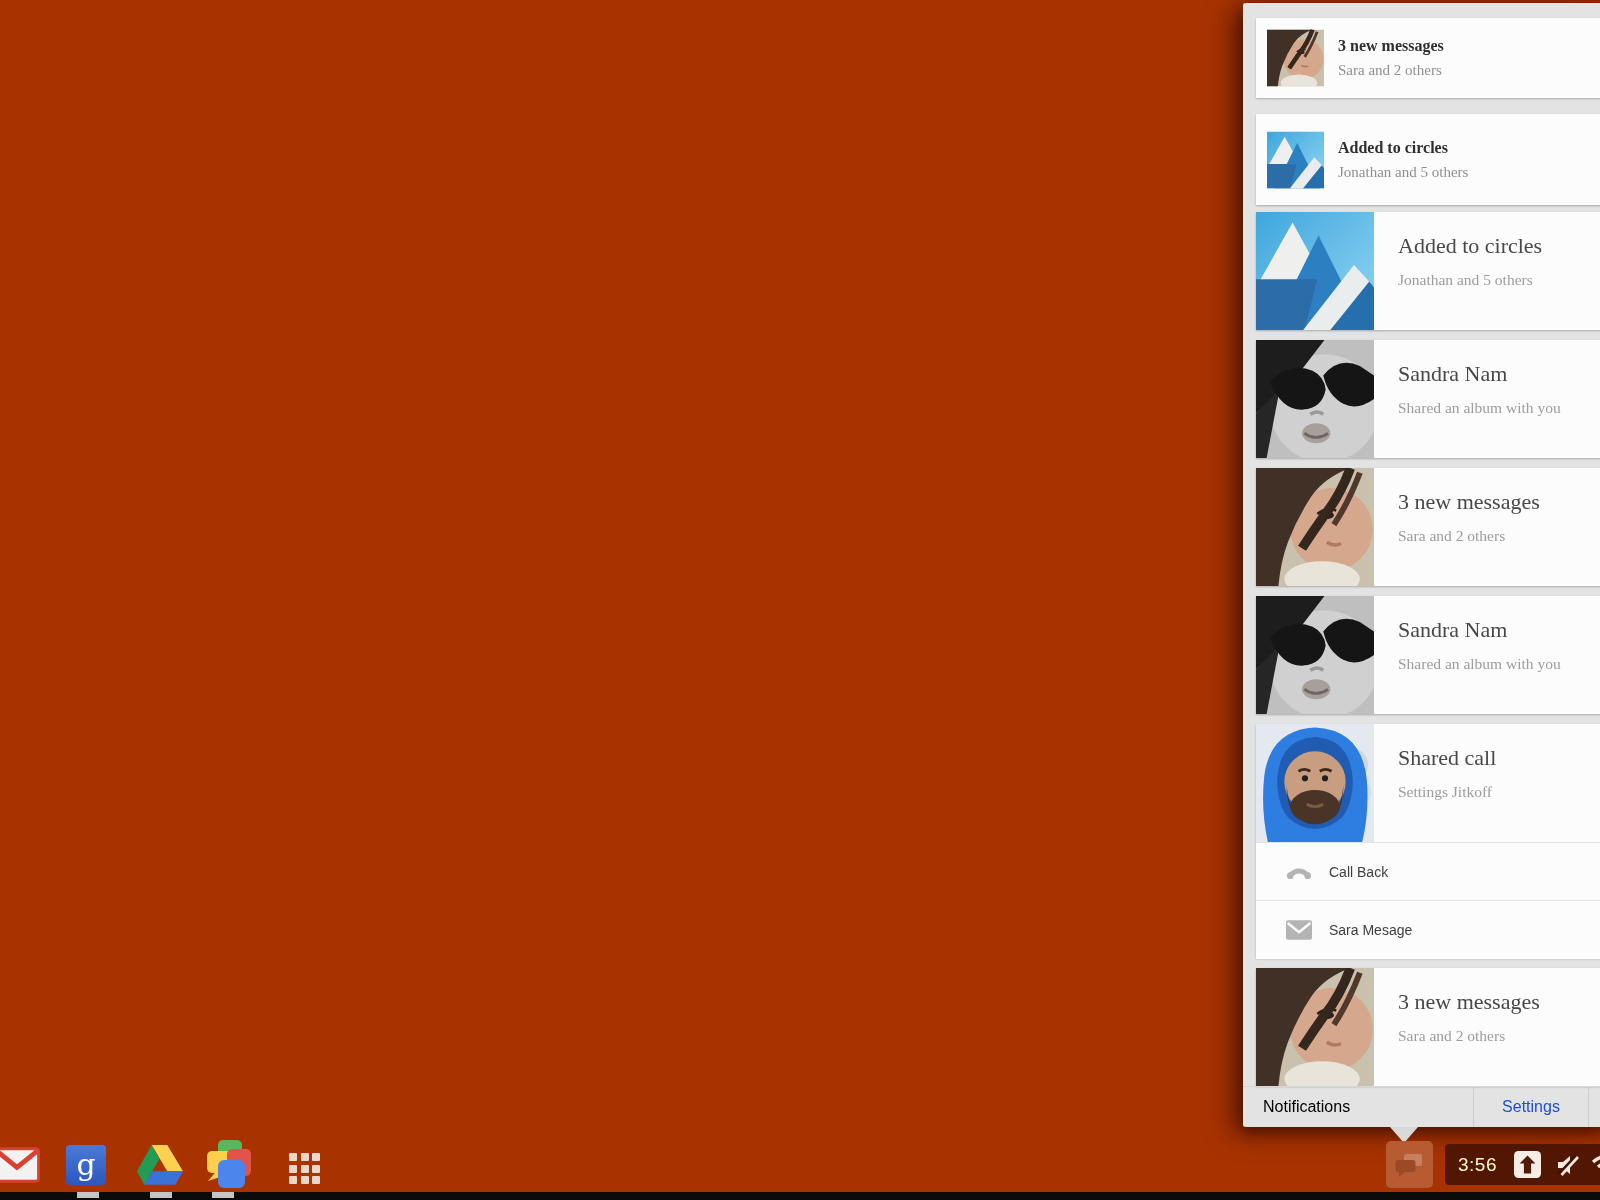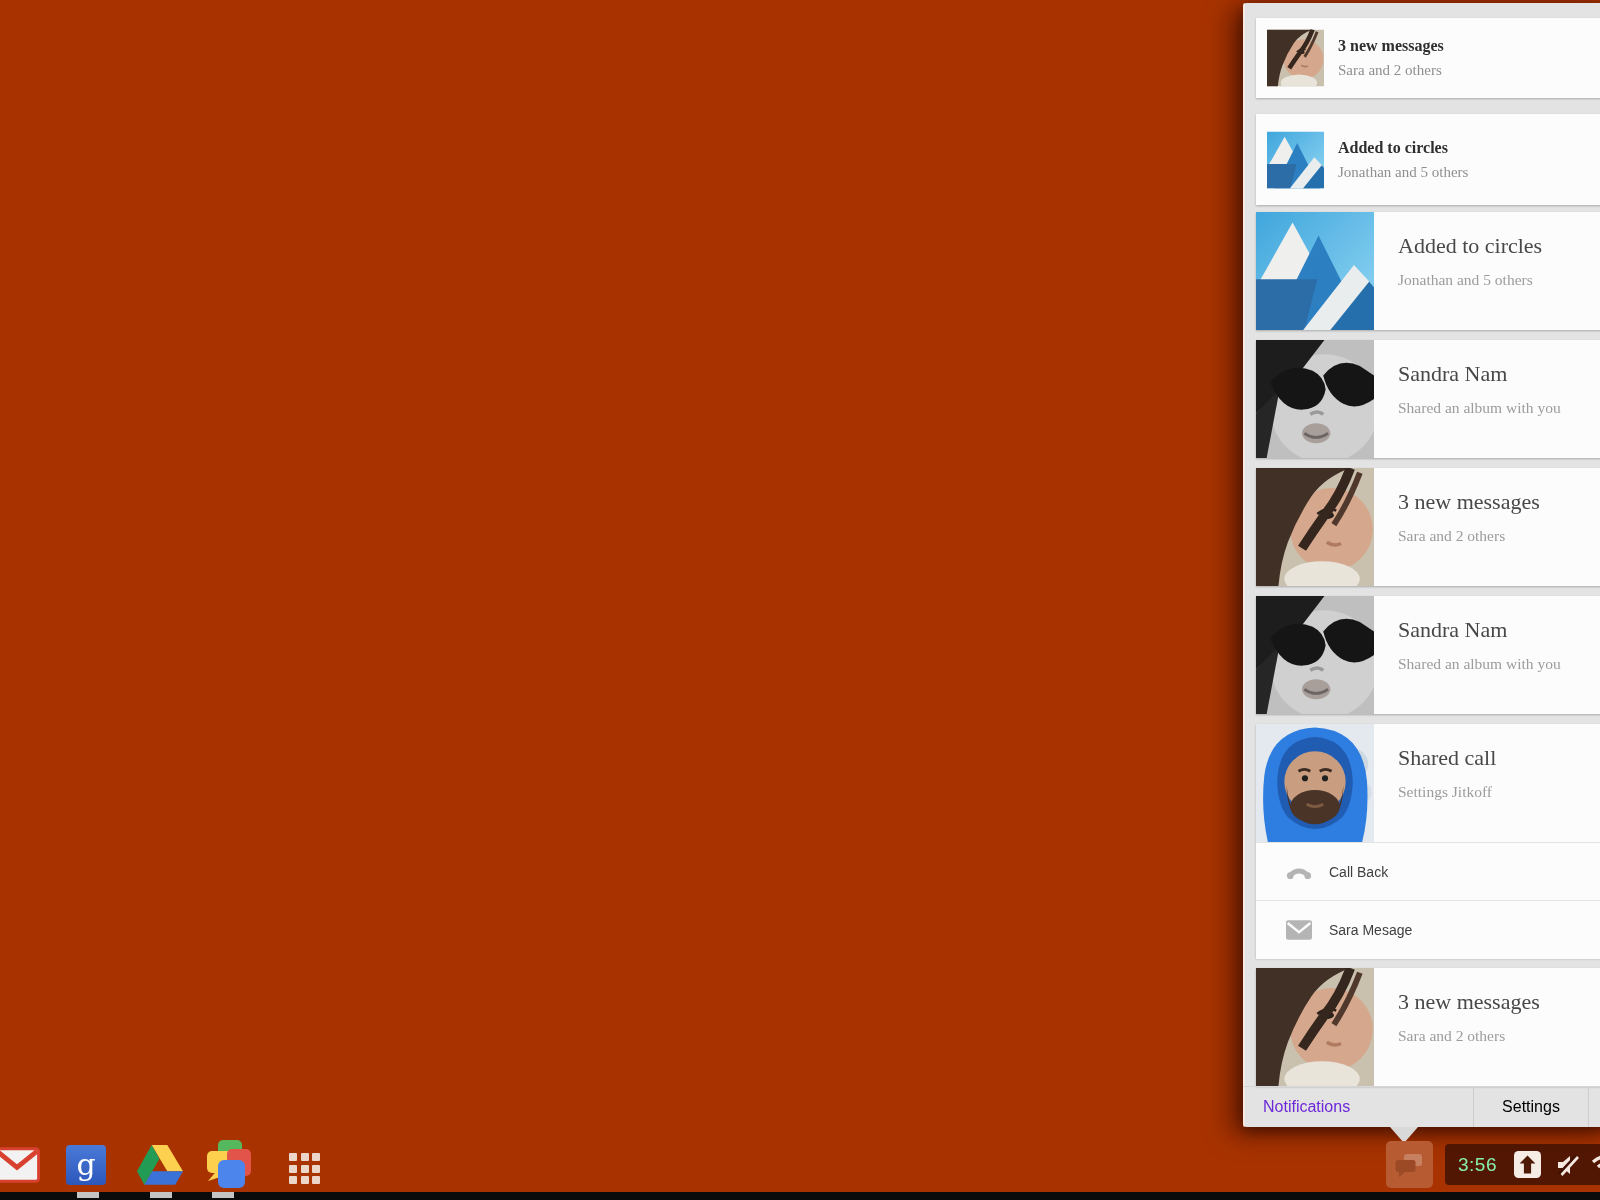--- a/index.html
+++ b/index.html
@@ -40,25 +40,25 @@
   .action-row{
     position:absolute;left:0;width:100%;height:58px;border-top:1px solid #e4e4e4;
     display:flex;align-items:center;background:#fcfcfc;
   }
   .action-row.r0{top:118px;}
   .action-row.r1{top:176px;}
   .action-icon{margin-left:30px;width:26px;height:20px;display:inline-flex;align-items:center;}
   .action-icon svg{width:100%;height:100%;}
   .action-label{margin-left:17px;font-size:14px;color:#3f3f3f;}
   .footer{position:absolute;left:0;bottom:0;width:100%;height:40px;border-top:1px solid #d6d6d6;}
-  .footer-notifications{position:absolute;left:20px;top:0;height:100%;display:flex;align-items:center;font-size:16px;color:#6d28d9;}
+  .footer-notifications{position:absolute;left:20px;top:0;height:100%;display:flex;align-items:center;font-size:16px;color:#000000;}
   .footer-settings{
     position:absolute;left:230px;top:0;width:114px;height:100%;
     border-left:1px solid #cdcdcd;border-right:1px solid #cdcdcd;
-    display:flex;align-items:center;justify-content:center;font-size:16px;color:#000000;
+    display:flex;align-items:center;justify-content:center;font-size:16px;color:#1d4ed8;
   }
   .panel-tail{
     position:absolute;left:147px;top:1124px;width:0;height:0;
     border-left:14px solid transparent;border-right:14px solid transparent;
     border-top:16px solid #d9d9d9;
   }
   
   .shelf-icon{position:absolute;}
   .shelf-icon svg{display:block;width:100%;height:100%;}
   #gmail{left:-6px;top:1147px;width:46px;height:36px;}
@@ -70,21 +70,21 @@
   .notif-btn{
     position:absolute;left:1386px;top:1141px;width:47px;height:47px;border-radius:5px;
     background:#b75b32;display:flex;align-items:center;justify-content:center;
   }
   .notif-btn svg{width:30px;height:28px;}
   .tray{
     position:absolute;left:1445px;top:1144px;width:160px;height:41px;
     background:rgba(64,17,2,.82);border-radius:4px 0 0 4px;
     display:flex;align-items:center;overflow:hidden;
   }
-  .tray-time{margin-left:13px;font-size:19px;color:#86efac;letter-spacing:.5px;}
+  .tray-time{margin-left:13px;font-size:19px;color:#fef9c3;letter-spacing:.5px;}
   .tray-ic{display:inline-flex;align-items:center;justify-content:center;}
   .bezel{position:absolute;left:0;top:1192px;width:1600px;height:8px;background:#0b0b0b;}
   .bezel .tick{position:absolute;top:0;width:22px;height:6px;background:#c4c4c4;}
 </style>
 </head>
 <body>
 
 <svg width="0" height="0" style="position:absolute" aria-hidden="true">
   <defs>
     <linearGradient id="skyg" x1="0" y1="0" x2="1" y2="1">

